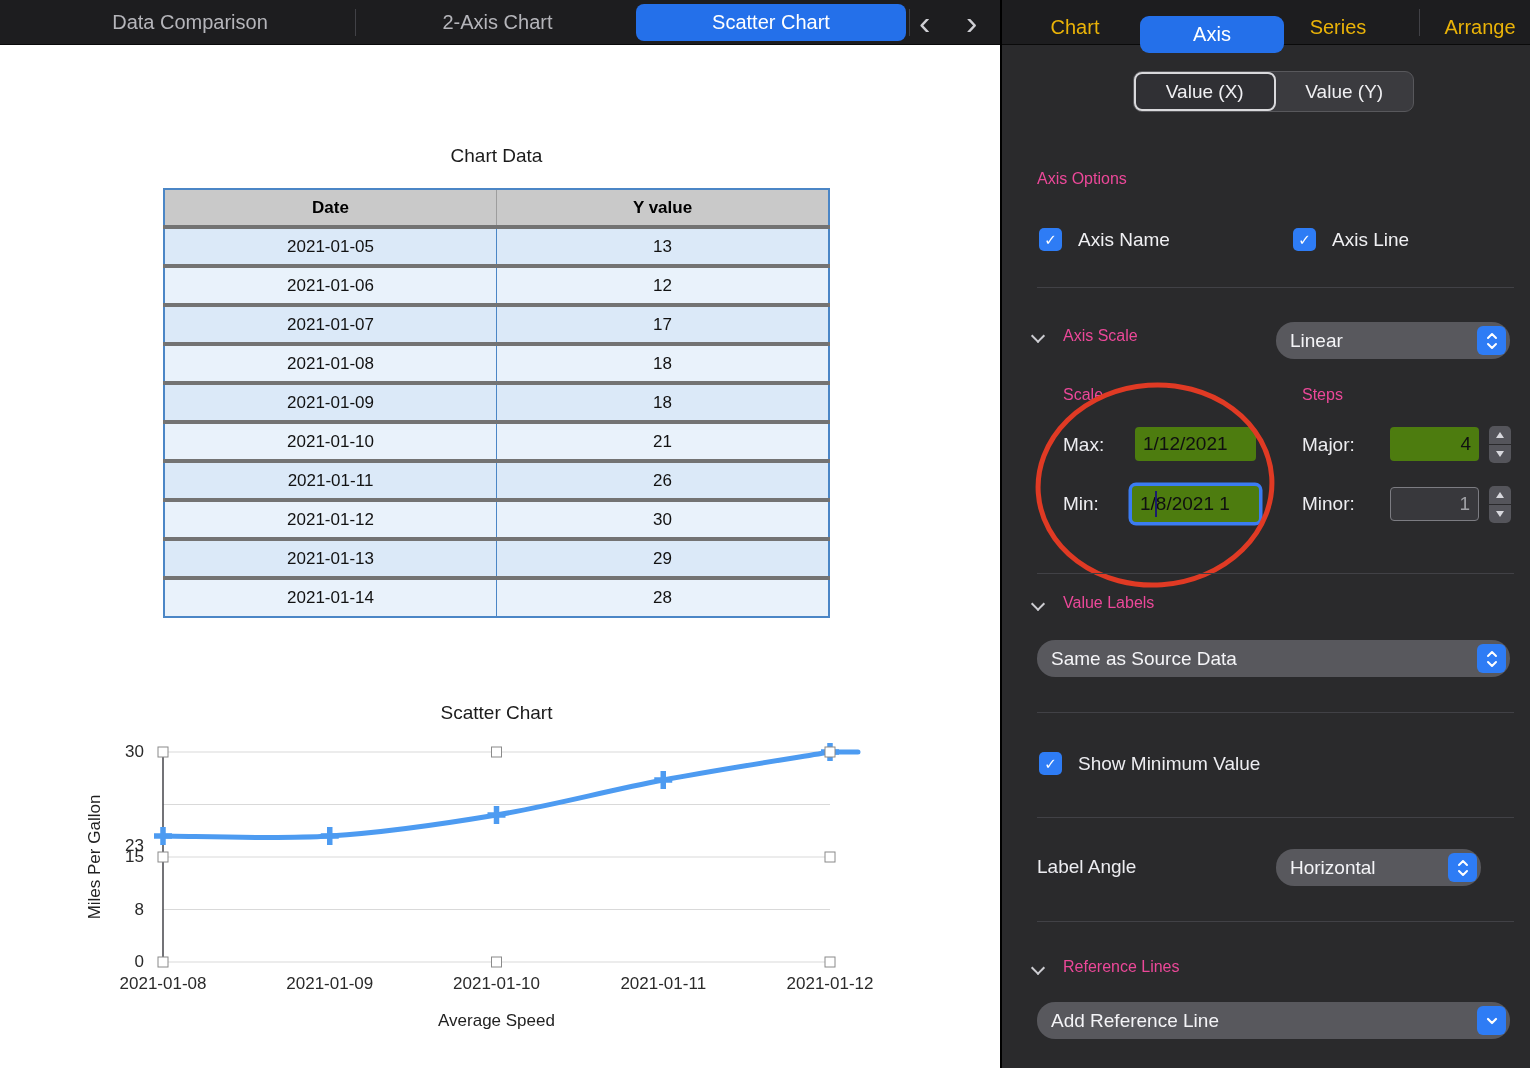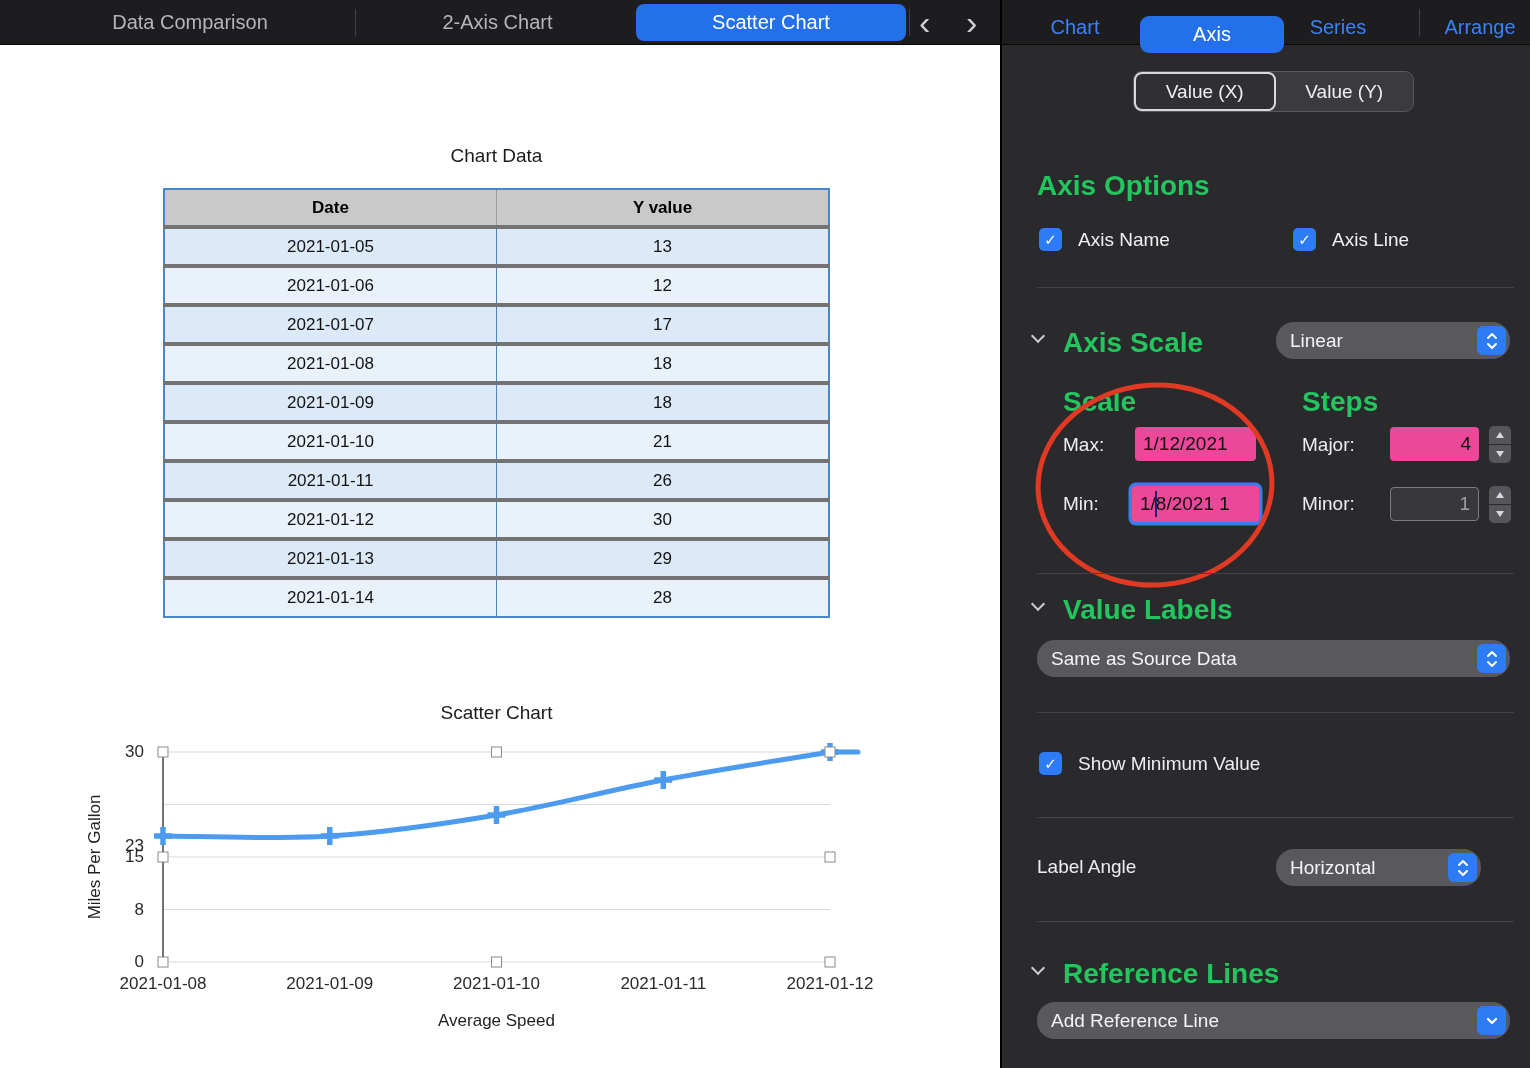--- a/index.html
+++ b/index.html
@@ -24,35 +24,35 @@
   .data-table tbody tr:nth-child(even) td{background:#e9f2fb}
   #chart-holder{position:absolute;left:140px;top:695px;width:740px;height:240px}
   .ytick{position:absolute;left:100px;width:44px;text-align:right;font-size:17px;color:#2a2a2a;line-height:20px}
   .xtick{position:absolute;width:150px;text-align:center;font-size:17px;color:#2a2a2a;top:929px}
   .y-axis-title{position:absolute;left:95px;top:812px;transform:translate(-50%,-50%) rotate(-90deg);font-size:17px;color:#1f1f1f;white-space:nowrap}
   .x-axis-title{position:absolute;left:163px;top:966px;width:667px;text-align:center;font-size:17px;color:#1f1f1f}
 
   
   .inspector{position:absolute;left:1000px;top:0;width:530px;height:1068px;background:#2a2a2c;border-left:2px solid #000}
   .inspector-header{position:absolute;left:0;top:0;width:100%;height:45px;background:#1d1d1f;border-bottom:1px solid #0a0a0a}
-  .insp-tab{position:absolute;top:0;height:55px;display:flex;align-items:center;justify-content:center;color:#3b82f6;font-size:20px}
+  .insp-tab{position:absolute;top:0;height:55px;display:flex;align-items:center;justify-content:center;color:#eab308;font-size:20px}
   .insp-pill{left:138px;top:16px;width:144px;height:37px;border-radius:9px}
   .segmented{position:absolute;left:131px;top:71px;width:281px;height:41px;background:#3b3b3f;border:1px solid #58585c;border-radius:9px;display:flex}
   .segment{flex:1;display:flex;align-items:center;justify-content:center;color:#f0f0f3;font-size:19px;border-radius:8px}
   .segment.selected{border:2px solid #d9d9dc;background:#303034}
-  .sec-title{position:absolute;font-size:28px;font-weight:700;color:#22c55e;white-space:nowrap}
+  .sec-title{position:absolute;font-size:16px;font-weight:400;color:#ec4899;white-space:nowrap}
   .form-label{position:absolute;font-size:19px;color:#ededf1;white-space:nowrap}
   .cb-label{position:absolute;font-size:19px;font-weight:400;color:#f0f0f3;white-space:nowrap}
   .checkbox{position:absolute;width:23px;height:23px;background:#2e7cf5;border-radius:5px;color:#fff;display:flex;align-items:center;justify-content:center;font-size:15px;font-weight:700}
   .divider{position:absolute;left:35px;right:16px;height:1px;background:#414146}
   .disclosure{position:absolute;width:10px;height:10px;border-right:2px solid #cdcdd2;border-bottom:2px solid #cdcdd2;transform:rotate(45deg)}
   .dropdown{position:absolute;background:#58585d;border-radius:18px}
   .dd-label{position:absolute;left:14px;top:50%;transform:translateY(-50%);font-size:19px;color:#f4f4f7;white-space:nowrap}
   .dd-btn{position:absolute;right:4px;top:4px;bottom:4px;width:29px;border-radius:6px;background:#2e7cf5;display:flex;align-items:center;justify-content:center}
-  .field{position:absolute;background:#ec4899;border-radius:4px;font-size:19px;color:#101010;display:flex;align-items:center;padding:0 8px;white-space:nowrap;overflow:hidden}
+  .field{position:absolute;background:#4d7c0f;border-radius:4px;font-size:19px;color:#101010;display:flex;align-items:center;padding:0 8px;white-space:nowrap;overflow:hidden}
   .field.align-right{justify-content:flex-end}
   .field.focused{box-shadow:0 0 0 3.5px #3b7cf2}
   .field.dim{background:#38383c;border:1px solid #7c7c82;color:#a0a1a6}
   .caret{position:absolute;left:23px;top:5px;width:2px;height:26px;background:#1c1c6e}
   .stepper{position:absolute;width:22px;height:37px;display:flex;flex-direction:column;gap:1px}
   .st-half{flex:1;background:#55555b;display:flex;align-items:center;justify-content:center}
   .st-half.up{border-radius:5px 5px 0 0}
   .st-half.down{border-radius:0 0 5px 5px}
   .tri-up{width:0;height:0;border-left:4.5px solid transparent;border-right:4.5px solid transparent;border-bottom:6px solid #d9d9de}
   .tri-down{width:0;height:0;border-left:4.5px solid transparent;border-right:4.5px solid transparent;border-top:6px solid #d9d9de}

